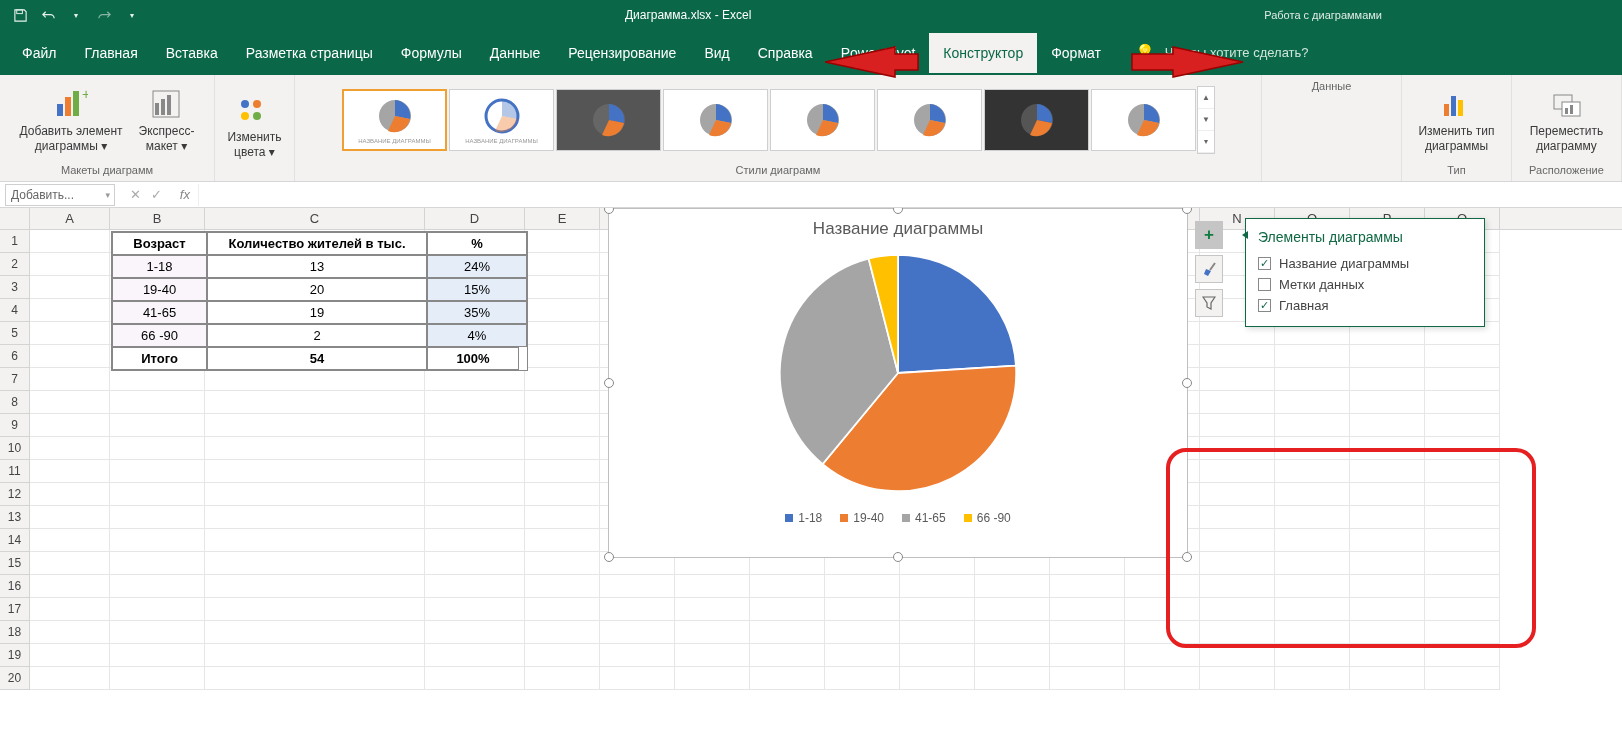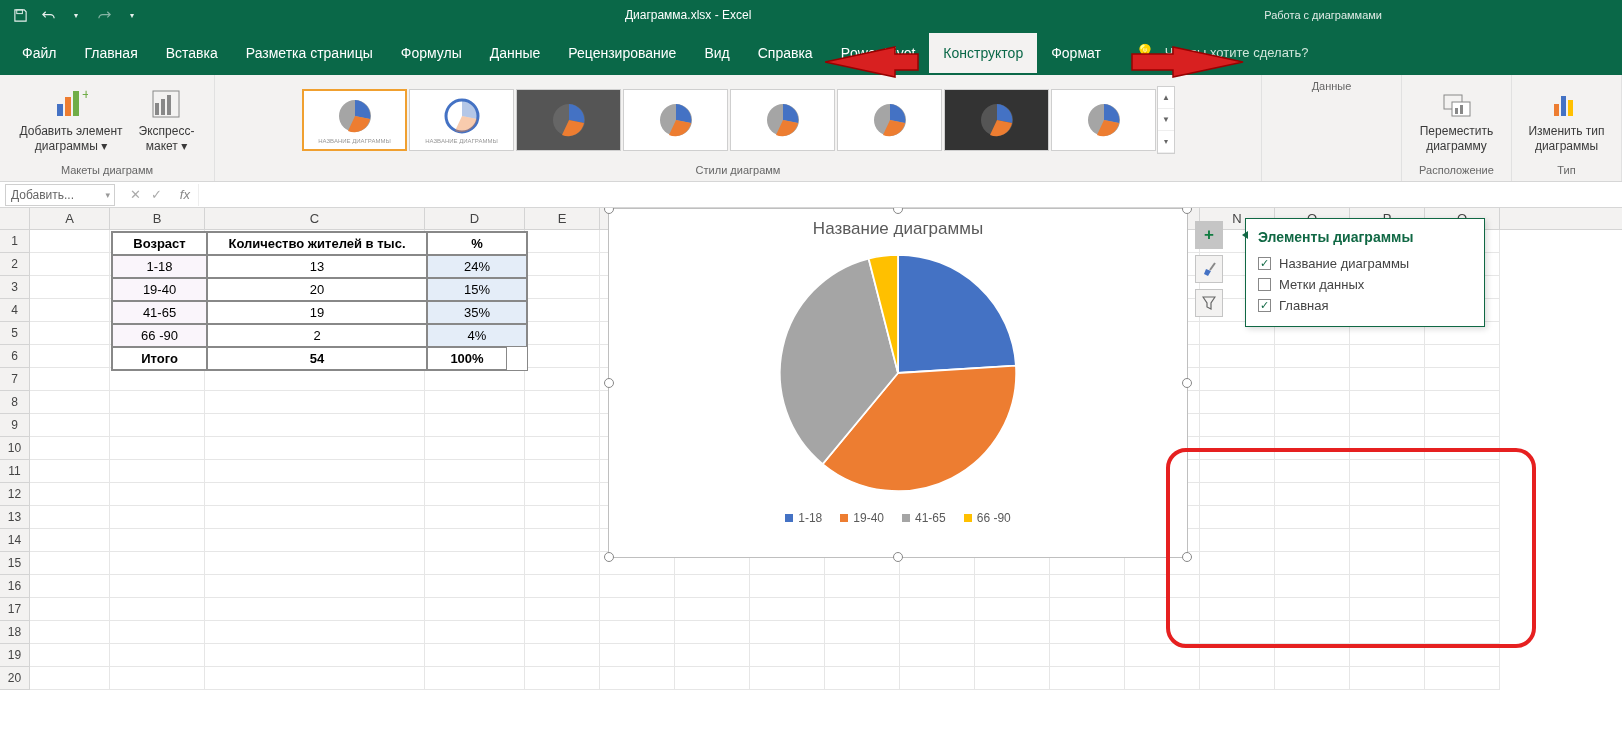--- a/index.html
+++ b/index.html
@@ -70,21 +70,21 @@
 .legend-sq{width:8px;height:8px;}
 
 
 .chart-side-btns{position:absolute;top:12px;right:-36px;display:flex;flex-direction:column;gap:6px;}
 .side-btn{width:28px;height:28px;background:#f3f2f1;border:1px solid #c5c5c5;display:flex;align-items:center;justify-content:center;cursor:pointer;}
 .side-btn.sel{background:#c5c5c5;}
 
 
 .chart-elements-pop{position:absolute;top:10px;left:1245px;width:240px;background:#fff;border:1px solid #106844;z-index:10;padding:10px 12px;box-shadow:2px 2px 6px rgba(0,0,0,.15);}
 .chart-elements-pop::before{content:"";position:absolute;left:-8px;top:12px;border:4px solid transparent;border-right:6px solid #106844;}
-.pop-title{color:#106844;font-weight:bold;font-size:14px;margin-bottom:8px;}
+.pop-title{color:#106844;font-weight:normal;font-size:14px;margin-bottom:8px;}
 .pop-item{display:flex;align-items:center;gap:8px;font-size:13px;color:#444;padding:3px 0;cursor:pointer;}
 .chk{width:13px;height:13px;border:1px solid #888;display:flex;align-items:center;justify-content:center;font-size:11px;color:#106844;}
 
 
 .red-box{position:absolute;top:240px;left:1166px;width:370px;height:200px;border:4px solid #e62020;border-radius:20px;z-index:20;pointer-events:none;}
 
 </style>
 </head>
 <body>
 
@@ -161,20 +161,37 @@
               <rect x="16" y="6" width="4" height="20" fill="#888"></rect>
             </svg>
           </div>
         <span style="white-space:pre-line;">Экспресс-
 макет ▾</span>
       </div>
     </div>
     <div class="ribbon-group-label">Макеты диаграмм</div>
   </div>
 
+  <div class="ribbon-group" style="width:80px;">
+    <div class="ribbon-group-body">
+      <div class="big-btn">
+        <div class="ic">
+            <svg width="30" height="24">
+              <circle cx="6" cy="6" r="4" fill="#4472c4"></circle>
+              <circle cx="18" cy="6" r="4" fill="#ed7d31"></circle>
+              <circle cx="6" cy="18" r="4" fill="#ffc000"></circle>
+              <circle cx="18" cy="18" r="4" fill="#70ad47"></circle>
+            </svg>
+          </div>
+        <span style="white-space:pre-line;">Изменить
+цвета ▾</span>
+      </div>
+    </div>
+    <div class="ribbon-group-label"></div>
+  </div>
 
   <div class="ribbon-group" style="flex:1;">
     <div class="ribbon-group-body" style="gap:0;">
       <div class="style-thumb selected">
           <svg width="38" height="38">
             <circle cx="19" cy="19" r="16" fill="#a5a5a5"></circle>
             <path d="M19 19 L19 3 A16 16 0 0 1 34 22 Z" fill="#4472c4"></path>
             <path d="M19 19 L34 22 A16 16 0 0 1 12 34 Z" fill="#ed7d31"></path>
           </svg>
           <div class="tlabel">НАЗВАНИЕ ДИАГРАММЫ</div>
@@ -233,55 +250,55 @@
         <div>▲</div>
         <div>▼</div>
         <div>▾</div>
       </div>
     </div>
     <div class="ribbon-group-label">Стили диаграмм</div>
   </div>
 
   <div class="ribbon-group" style="width:140px;">
     <div class="ribbon-group-label">Данные</div>
+  </div>
+
+  <div class="ribbon-group" style="width:110px;">
+    <div class="ribbon-group-body">
+      <div class="big-btn">
+        <div class="ic">
+            <svg width="30" height="28">
+              <rect x="3" y="14" width="5" height="12" fill="#ed7d31"></rect>
+              <rect x="10" y="6" width="5" height="20" fill="#4472c4"></rect>
+              <rect x="17" y="10" width="5" height="16" fill="#ffc000"></rect>
+            </svg>
+          </div>
+        <span style="white-space:pre-line;">Изменить тип
+диаграммы</span>
+      </div>
+    </div>
+    <div class="ribbon-group-label">Тип</div>
   </div>
 
   <div class="ribbon-group" style="width:110px;">
     <div class="ribbon-group-body">
       <div class="big-btn">
         <div class="ic">
             <svg width="30" height="28">
               <rect x="2" y="5" width="18" height="14" fill="none" stroke="#888"></rect>
               <rect x="10" y="12" width="18" height="14" fill="#fff" stroke="#888"></rect>
               <rect x="13" y="18" width="3" height="6" fill="#888"></rect>
               <rect x="18" y="15" width="3" height="9" fill="#888"></rect>
             </svg>
           </div>
         <span style="white-space:pre-line;">Переместить
 диаграмму</span>
       </div>
     </div>
     <div class="ribbon-group-label">Расположение</div>
-  </div>
-
-  <div class="ribbon-group" style="width:110px;">
-    <div class="ribbon-group-body">
-      <div class="big-btn">
-        <div class="ic">
-            <svg width="30" height="28">
-              <rect x="3" y="14" width="5" height="12" fill="#ed7d31"></rect>
-              <rect x="10" y="6" width="5" height="20" fill="#4472c4"></rect>
-              <rect x="17" y="10" width="5" height="16" fill="#ffc000"></rect>
-            </svg>
-          </div>
-        <span style="white-space:pre-line;">Изменить тип
-диаграммы</span>
-      </div>
-    </div>
-    <div class="ribbon-group-label">Тип</div>
   </div>
 </div>
 
 <div class="fbar">
   <div class="name-box">
       <span>Добавить...</span>
     </div>
   <div class="fbar-btns">
     <span>✕</span>
     <span>✓</span>
@@ -738,21 +755,21 @@
       <div class="dt-cell sel-b" style="width:100px;">35%</div>
     </div>
     <div class="dt-row">
       <div class="dt-cell sel-c" style="width:95px;">66 -90</div>
       <div class="dt-cell" style="width:220px;">2</div>
       <div class="dt-cell sel-b" style="width:100px;">4%</div>
     </div>
     <div class="dt-row">
       <div class="dt-cell dt-h" style="width:95px;">Итого</div>
       <div class="dt-cell dt-h" style="width:220px;">54</div>
-      <div class="dt-cell dt-h" style="width:80px;">100%</div>
+      <div class="dt-cell dt-h" style="width:92px;">100%</div>
     </div>
   </div>
 
   <div class="chart-obj">
     <div class="chart-handle" style="top:-5px;left:-5px;"></div>
     <div class="chart-handle" style="top:-5px;left:50%;margin-left:-5px;"></div>
     <div class="chart-handle" style="top:-5px;right:-5px;"></div>
     <div class="chart-handle" style="top:50%;left:-5px;margin-top:-5px;"></div>
     <div class="chart-handle" style="top:50%;right:-5px;margin-top:-5px;"></div>
     <div class="chart-handle" style="bottom:-5px;left:-5px;"></div>

